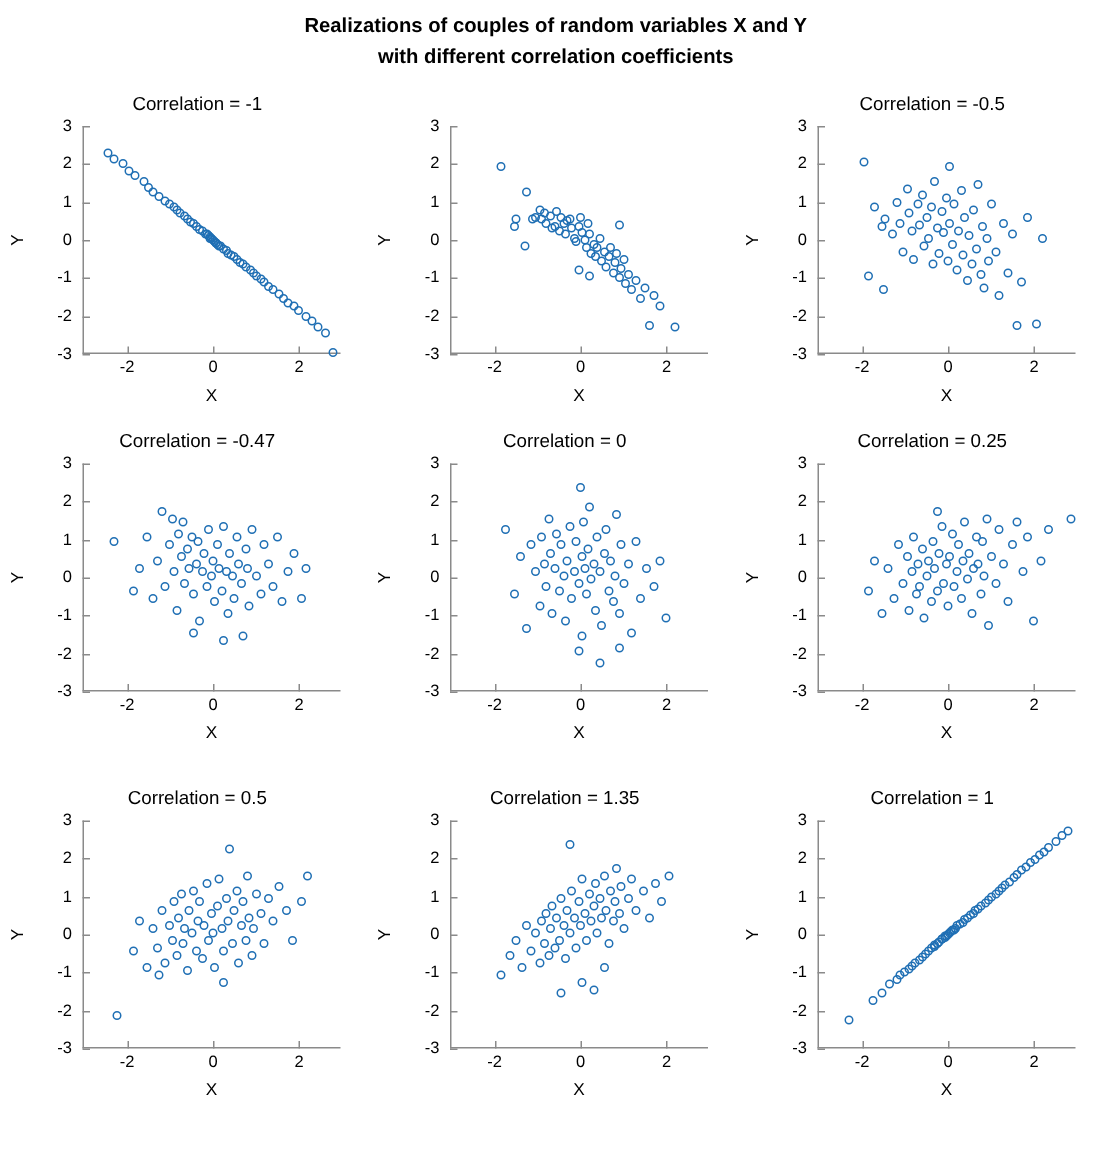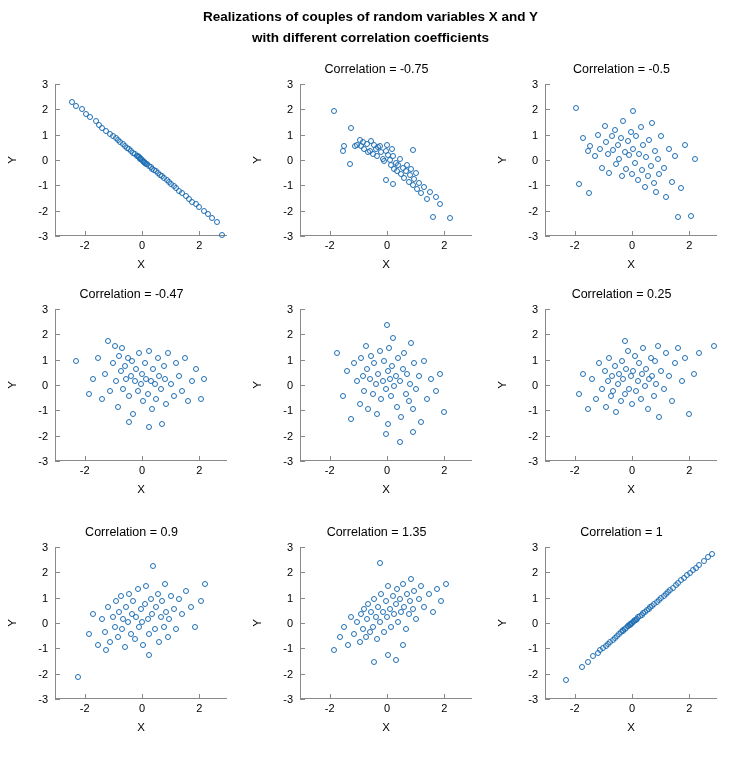--- a/index.html
+++ b/index.html
@@ -117,20 +117,21 @@
   }
 </style>
 </head>
 <body>
 
 <div id="figure">
   <div id="fig-title">Realizations of couples of random variables X and Y
 with different correlation coefficients</div>
   <div id="panels">
       <div class="panel" style="left: 8px; top: 62px;">
+        <div class="panel-title">Correlation = -1</div>
         <div class="plot-area">
           <div class="tick-x" style="left: 28.6667px;"></div>
           <div class="ticklabel-x" style="left: 28.6667px;">-2</div>
           <div class="tick-x" style="left: 86px;"></div>
           <div class="ticklabel-x" style="left: 86px;">0</div>
           <div class="tick-x" style="left: 143.333px;"></div>
           <div class="ticklabel-x" style="left: 143.333px;">2</div>
           <div class="tick-y" style="top: 152px;"></div>
           <div class="ticklabel-y" style="top: 152px;">-3</div>
           <div class="tick-y" style="top: 126.667px;"></div>
@@ -203,21 +204,20 @@
           <div class="marker" style="left: 85.4267px; top: 75.4933px; border-color: rgb(31, 111, 180);"></div>
           <div class="marker" style="left: 88.2933px; top: 78.0267px; border-color: rgb(31, 111, 180);"></div>
           <div class="marker" style="left: 83.7067px; top: 73.9733px; border-color: rgb(31, 111, 180);"></div>
           <div class="marker" style="left: 90.3px; top: 79.5467px; border-color: rgb(31, 111, 180);"></div>
           <div class="marker" style="left: 81.7px; top: 72.4533px; border-color: rgb(31, 111, 180);"></div>
         </div>
         <div class="axis-label-x">X</div>
         <div class="axis-label-y">Y</div>
       </div>
       <div class="panel" style="left: 253px; top: 62px;">
-        <div class="panel-title">Correlation = -0.75</div>
         <div class="plot-area">
           <div class="tick-x" style="left: 28.6667px;"></div>
           <div class="ticklabel-x" style="left: 28.6667px;">-2</div>
           <div class="tick-x" style="left: 86px;"></div>
           <div class="ticklabel-x" style="left: 86px;">0</div>
           <div class="tick-x" style="left: 143.333px;"></div>
           <div class="ticklabel-x" style="left: 143.333px;">2</div>
           <div class="tick-y" style="top: 152px;"></div>
           <div class="ticklabel-y" style="top: 152px;">-3</div>
           <div class="tick-y" style="top: 126.667px;"></div>
@@ -464,20 +464,21 @@
           <div class="marker" style="left: 140.467px; top: 59.5333px; border-color: rgb(31, 111, 180);"></div>
           <div class="marker" style="left: 144.767px; top: 89.9333px; border-color: rgb(31, 111, 180);"></div>
           <div class="marker" style="left: 147.633px; top: 69.6667px; border-color: rgb(31, 111, 180);"></div>
           <div class="marker" style="left: 73.1px; top: 112.733px; border-color: rgb(31, 111, 180);"></div>
           <div class="marker" style="left: 93.1667px; top: 117.8px; border-color: rgb(31, 111, 180);"></div>
         </div>
         <div class="axis-label-x">X</div>
         <div class="axis-label-y">Y</div>
       </div>
       <div class="panel" style="left: 253px; top: 287px;">
+        <div class="panel-title">Correlation = 0</div>
         <div class="plot-area">
           <div class="tick-x" style="left: 28.6667px;"></div>
           <div class="ticklabel-x" style="left: 28.6667px;">-2</div>
           <div class="tick-x" style="left: 86px;"></div>
           <div class="ticklabel-x" style="left: 86px;">0</div>
           <div class="tick-x" style="left: 143.333px;"></div>
           <div class="ticklabel-x" style="left: 143.333px;">2</div>
           <div class="tick-y" style="top: 152px;"></div>
           <div class="ticklabel-y" style="top: 152px;">-3</div>
           <div class="tick-y" style="top: 126.667px;"></div>
@@ -637,21 +638,21 @@
           <div class="marker" style="left: 143.333px; top: 105.133px; border-color: rgb(31, 111, 180);"></div>
           <div class="marker" style="left: 147.633px; top: 64.6px; border-color: rgb(31, 111, 180);"></div>
           <div class="marker" style="left: 153.367px; top: 44.3333px; border-color: rgb(31, 111, 180);"></div>
           <div class="marker" style="left: 167.7px; top: 36.7333px; border-color: rgb(31, 111, 180);"></div>
           <div class="marker" style="left: 78.8333px; top: 31.6667px; border-color: rgb(31, 111, 180);"></div>
         </div>
         <div class="axis-label-x">X</div>
         <div class="axis-label-y">Y</div>
       </div>
       <div class="panel" style="left: 8px; top: 525px;">
-        <div class="panel-title">Correlation = 0.9</div>
+        <div class="panel-title">Correlation = 0.5</div>
         <div class="plot-area">
           <div class="tick-x" style="left: 28.6667px;"></div>
           <div class="ticklabel-x" style="left: 28.6667px;">-2</div>
           <div class="tick-x" style="left: 86px;"></div>
           <div class="ticklabel-x" style="left: 86px;">0</div>
           <div class="tick-x" style="left: 143.333px;"></div>
           <div class="ticklabel-x" style="left: 143.333px;">2</div>
           <div class="tick-y" style="top: 152px;"></div>
           <div class="ticklabel-y" style="top: 152px;">-3</div>
           <div class="tick-y" style="top: 126.667px;"></div>

